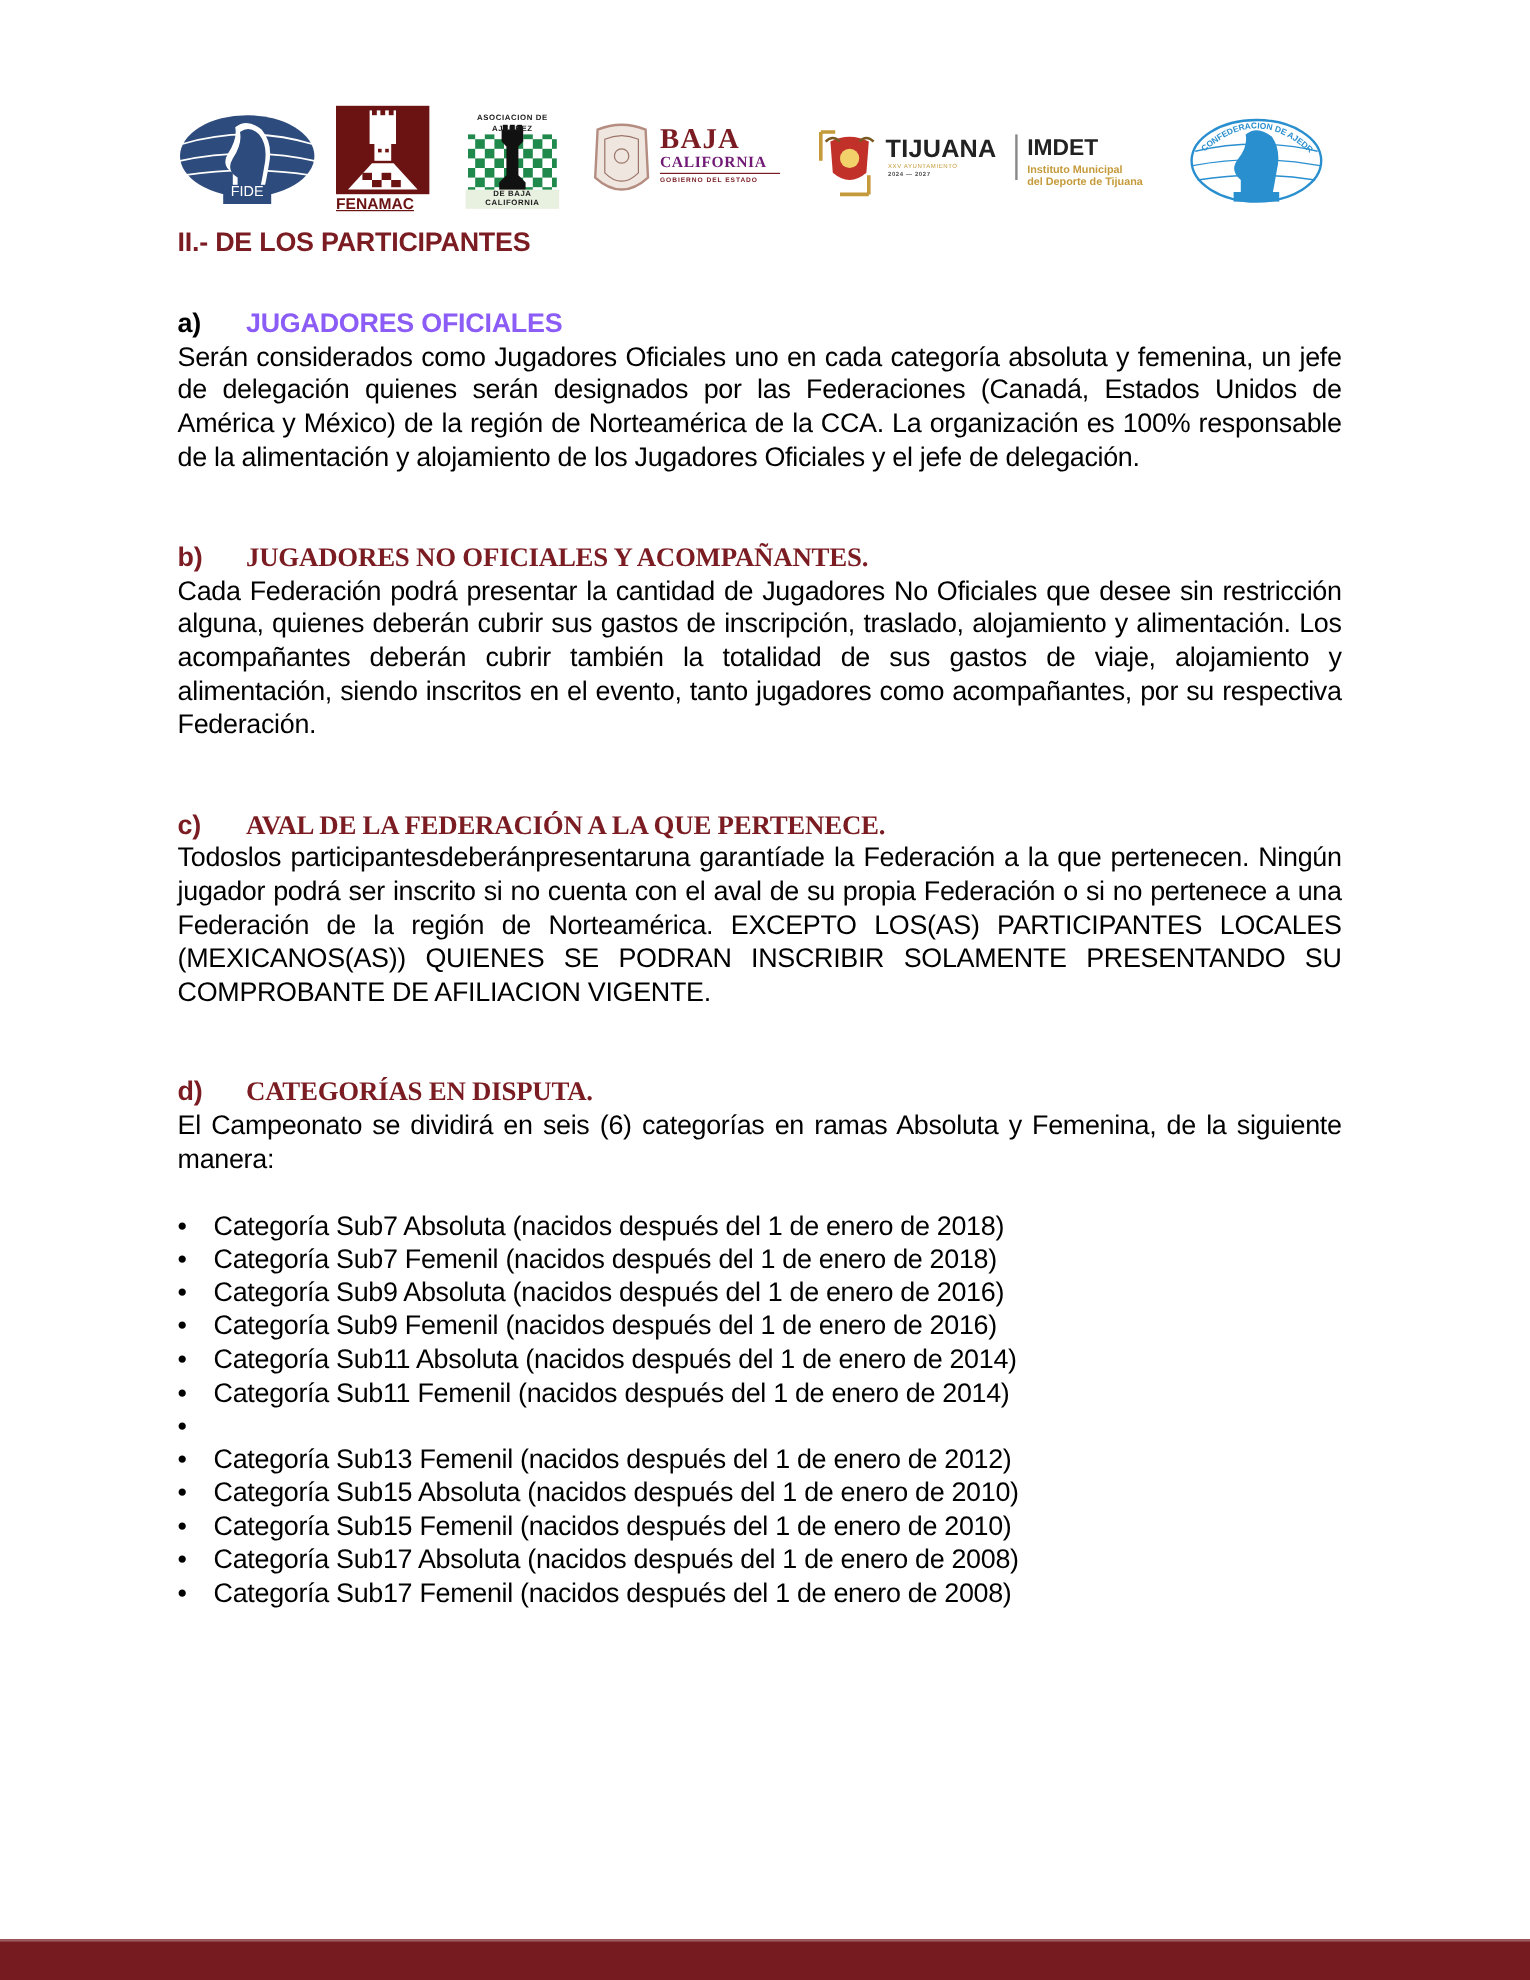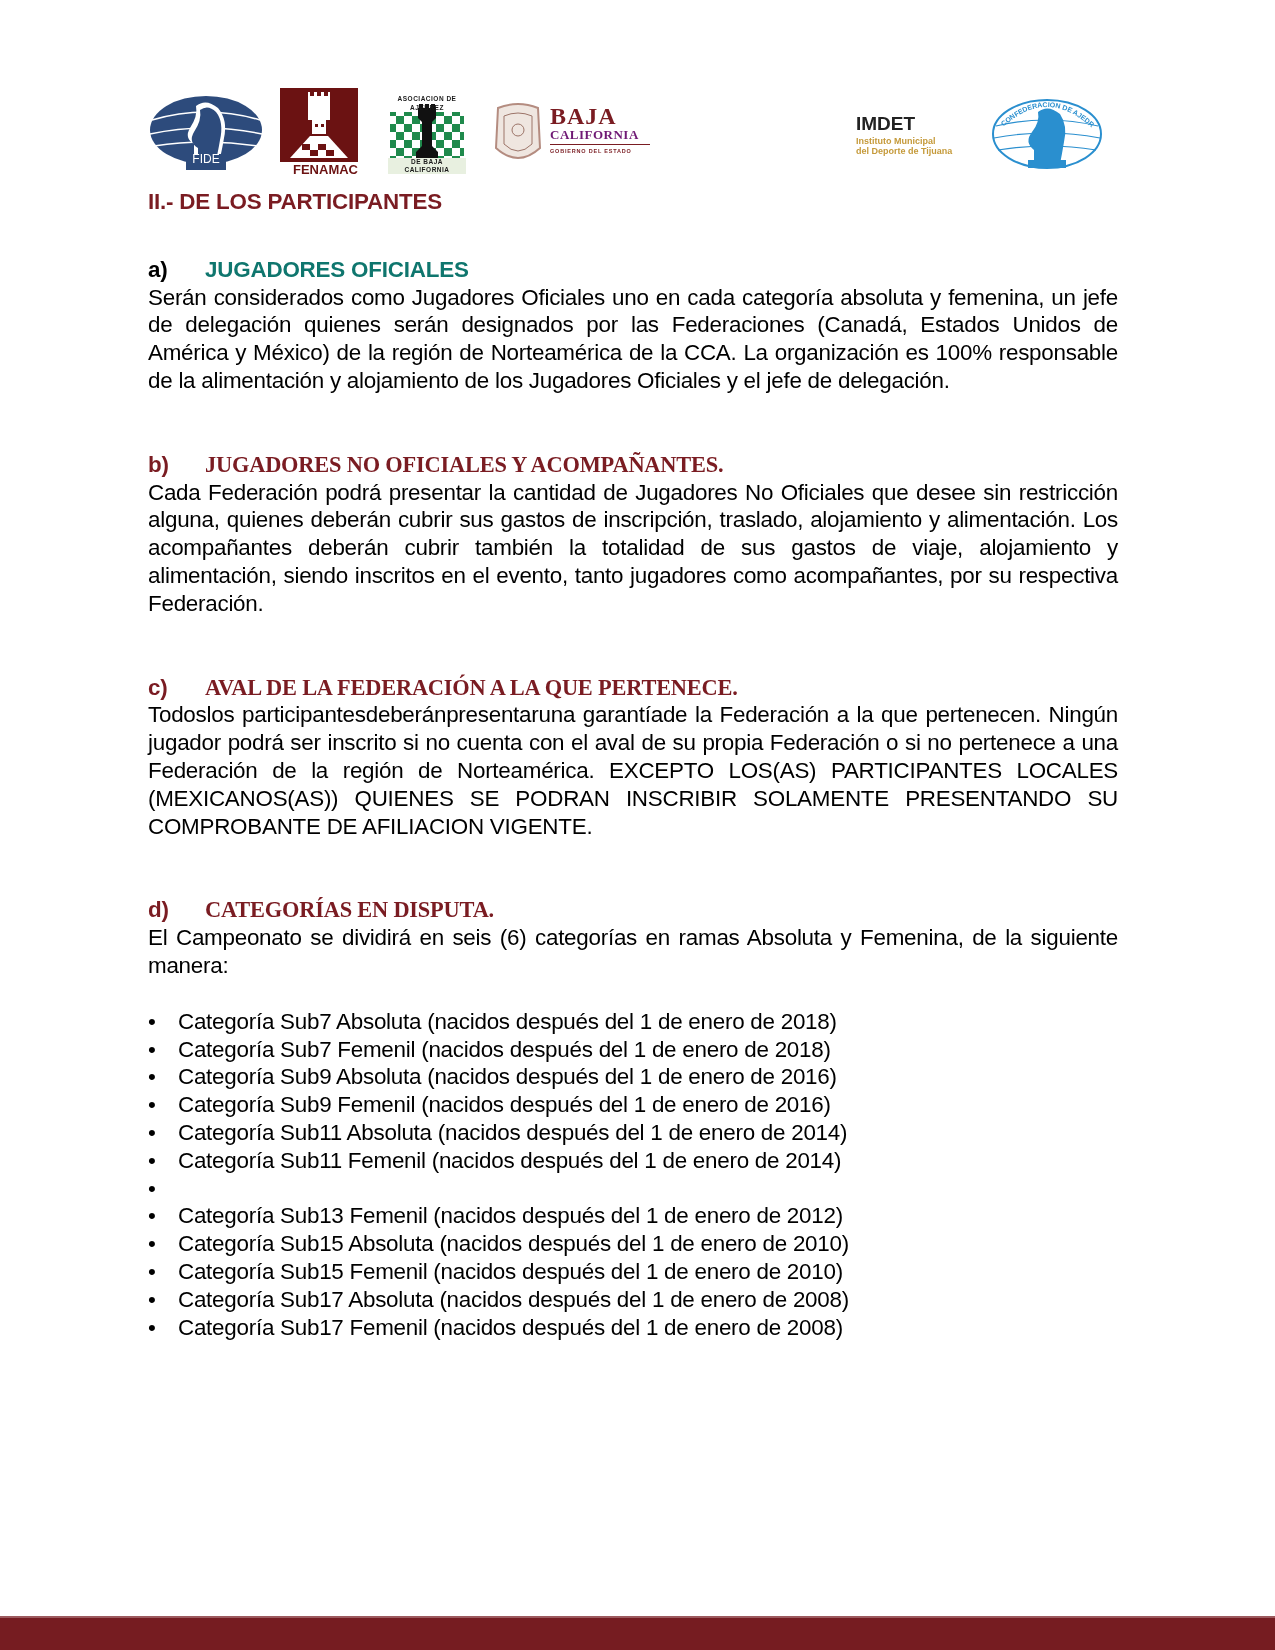--- a/index.html
+++ b/index.html
@@ -29,21 +29,21 @@
     .sec-title {
       color: #7a1c22; font-weight: bold; font-size: 22.4px; margin: 0;
       letter-spacing: -0.2px;
     }
     .sub-head {
       font-weight: bold; font-size: 22.4px; margin: 0; display: flex;
       letter-spacing: -0.2px;
     }
     .sub-head .letter { width: 57px; }
     .sub-head.red .title { color: #7a1c22; font-family: Liberation Serif, serif; }
-    .sub-head.black .title { color: #0f766e; }
+    .sub-head.black .title { color: #8b5cf6; }
     .sub-head.red .letter { color: #7a1c22; }
     p.body {
       margin: 0; text-align: justify; text-align-last: left;
       letter-spacing: -0.25px; word-spacing: 0px;
     }
     ul.cats { list-style: none; margin: 0; padding: 0; }
     ul.cats li { display: flex; letter-spacing: -0.25px; }
     ul.cats li .bullet { width: 30px; padding-left: 0; }
     .footer-bar {
       position: absolute; left: 0; bottom: 0; width: 1275px; height: 32px;
@@ -77,21 +77,21 @@
       <rect x="44" y="2" width="4" height="6" fill="#6b1212"></rect>
       <rect x="32" y="32" width="14" height="14" fill="#fff"></rect>
       <rect x="35" y="36" width="3" height="3" fill="#6b1212"></rect>
       <rect x="41" y="36" width="3" height="3" fill="#6b1212"></rect>
       <path d="M10 70 L30 48 L48 48 L68 70 Z" fill="#fff"></path>
       <rect x="22" y="56" width="8" height="6" fill="#6b1212"></rect>
       <rect x="38" y="56" width="8" height="6" fill="#6b1212"></rect>
       <rect x="30" y="62" width="8" height="6" fill="#6b1212"></rect>
       <rect x="46" y="62" width="8" height="6" fill="#6b1212"></rect>
     </svg>
-    <div style="position:absolute;left:0;top:74px;width:78px;text-align:right;color:#6b1212;font-weight:bold;font-size:13px;">FENAMAC</div>
+    <div style="position:absolute;left:0;top:74px;width:78px;text-align:left;color:#6b1212;font-weight:bold;font-size:13px;text-decoration:underline;">FENAMAC</div>
   </div>
 
   <div class="logo aabc">
     <svg width="78" height="82" viewBox="0 0 78 82">
       <rect x="0" y="0" width="78" height="82" fill="#fff"></rect>
       <defs>
         <pattern id="chk" width="16" height="16" patternUnits="userSpaceOnUse">
           <rect width="16" height="16" fill="#fff"></rect>
           <rect width="8" height="8" fill="#1f8a4c"></rect>
           <rect x="8" y="8" width="8" height="8" fill="#1f8a4c"></rect>
@@ -112,20 +112,33 @@
       <path d="M6 6 Q26 -2 46 6 L48 46 Q26 66 4 46 Z" fill="#efe6e0" stroke="#b48c80" stroke-width="2"></path>
       <path d="M12 14 Q26 8 40 14 L40 42 Q26 56 12 42 Z" fill="none" stroke="#9c7468" stroke-width="1"></path>
       <circle cx="26" cy="28" r="6" fill="none" stroke="#9c7468" stroke-width="1"></circle>
     </svg>
     <div style="position:absolute;left:58px;top:-2px;color:#7a1c22;font-family:'Liberation Serif',serif;font-weight:bold;font-size:24px;letter-spacing:1px;line-height:24px;">BAJA</div>
     <div style="position:absolute;left:58px;top:22px;color:#701a75;font-family:'Liberation Serif',serif;font-weight:bold;font-size:13px;letter-spacing:0.5px;line-height:14px;">CALIFORNIA</div>
     <div style="position:absolute;left:58px;top:38px;width:100px;border-top:1px solid #7a1c22;"></div>
     <div style="position:absolute;left:58px;top:42px;color:#7a1c22;font-weight:bold;font-size:5.5px;letter-spacing:0.8px;">GOBIERNO DEL ESTADO</div>
   </div>
 
+  <div class="logo tij">
+    <svg width="56" height="60" viewBox="0 0 56 60" style="position:absolute;left:0;top:0;">
+      <path d="M4 4 L4 28 M4 4 L16 4" stroke="#c59a3a" stroke-width="3" fill="none"></path>
+      <path d="M44 56 L20 56 M44 56 L44 40" stroke="#c59a3a" stroke-width="3" fill="none"></path>
+      <path d="M12 12 Q28 4 44 12 L42 38 Q28 50 14 38 Z" fill="#c2302a"></path>
+      <circle cx="28" cy="26" r="8" fill="#f2d06a"></circle>
+      <path d="M8 12 Q14 6 20 12 M36 12 Q42 6 48 12" stroke="#7a5a20" stroke-width="2" fill="none"></path>
+    </svg>
+    <div style="position:absolute;left:58px;top:8px;color:#222;font-weight:bold;font-size:21px;letter-spacing:0.2px;line-height:22px;">TIJUANA</div>
+    <div style="position:absolute;left:60px;top:30px;color:#c59a3a;font-size:5px;letter-spacing:0.5px;">XXV AYUNTAMIENTO</div>
+    <div style="position:absolute;left:60px;top:37px;color:#555;font-size:5px;font-weight:bold;letter-spacing:0.5px;">2024 — 2027</div>
+    <div style="position:absolute;left:166px;top:6px;height:38px;border-left:2px solid #888;"></div>
+  </div>
 
   <div class="logo imdet">
     <div style="position:absolute;left:6px;top:0;color:#222;font-weight:bold;font-size:19px;line-height:20px;">IMDET</div>
     <div style="position:absolute;left:6px;top:22px;color:#c59a3a;font-weight:bold;font-size:9px;line-height:10px;">Instituto Municipal</div>
     <div style="position:absolute;left:6px;top:32px;color:#c59a3a;font-weight:bold;font-size:9px;line-height:10px;white-space:nowrap;">del Deporte de Tijuana</div>
   </div>
 
   <div class="logo cca">
     <svg width="118" height="80" viewBox="0 0 118 80">
       <ellipse cx="59" cy="42" rx="54" ry="34" fill="#fff" stroke="#2a8fcf" stroke-width="2"></ellipse>

